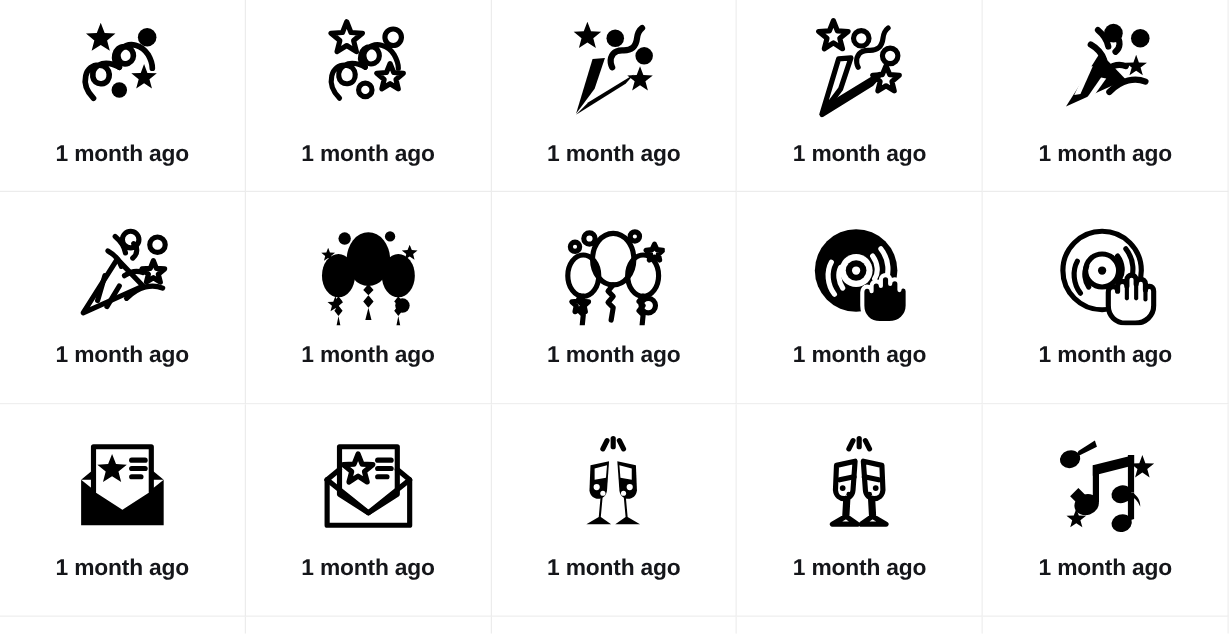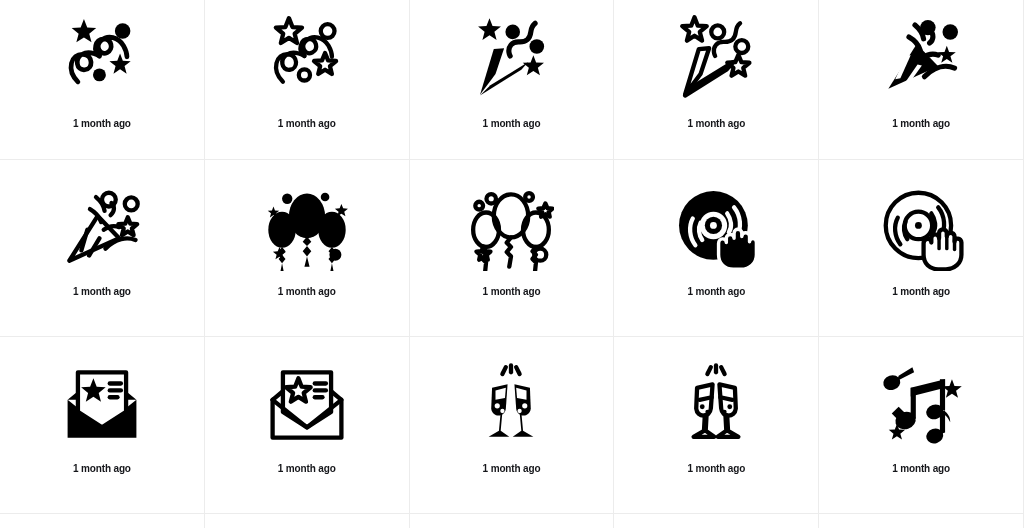--- a/index.html
+++ b/index.html
@@ -26,21 +26,21 @@
   }
   .cell:nth-child(5n) { border-right:1px solid #ececec; }
   .icon-wrap {
     flex:0 0 auto;
     width:100px; height:92px;
     display:flex; align-items:center; justify-content:center;
   }
   .icon-wrap svg { display:block; }
   .caption {
     margin-top:12px;
-    font-size:10px;
+    font-size:19px;
     font-weight:bold;
     letter-spacing:-0.15px;
     color:#15161a;
     white-space:nowrap;
   }
 </style>
 </head>
 <body>
 
 <div id="grid">

